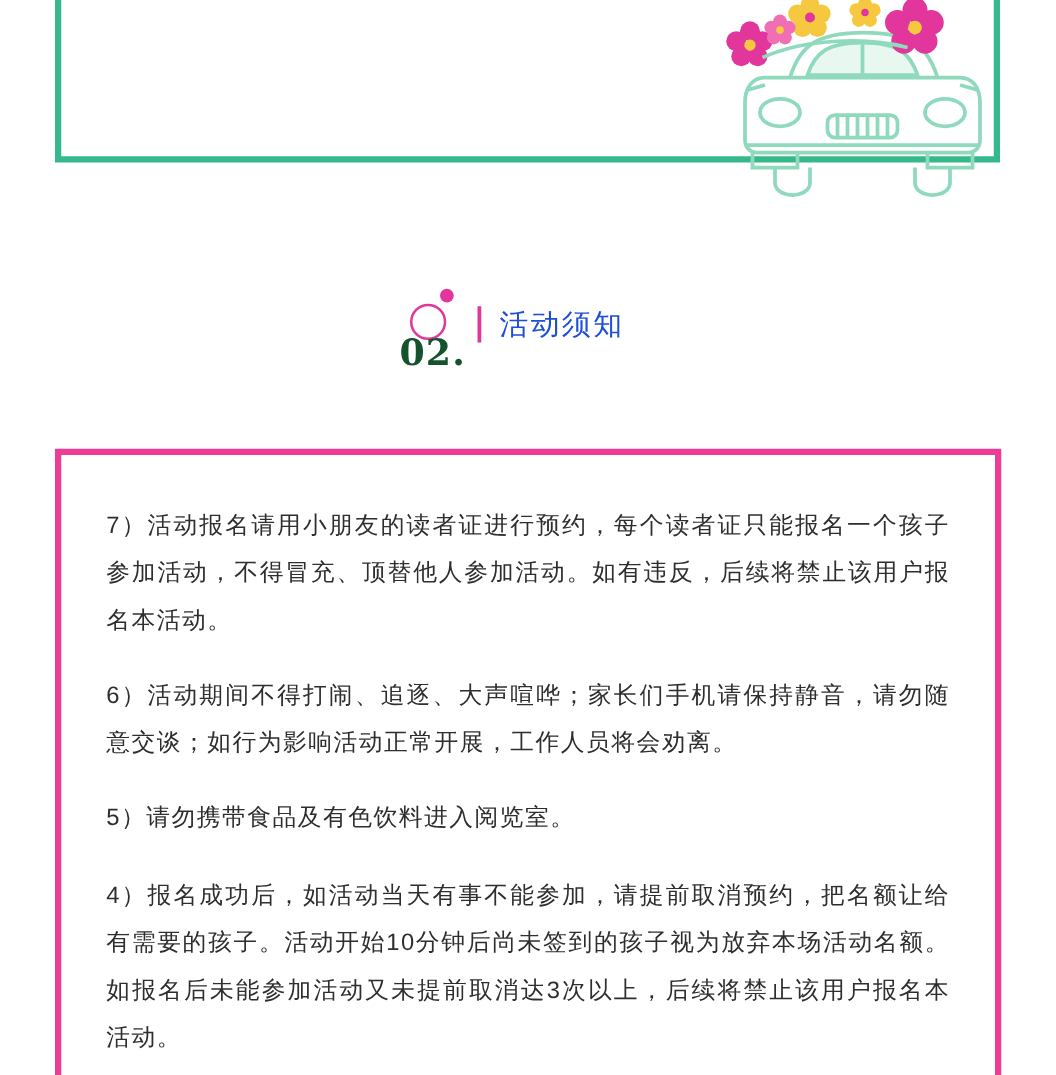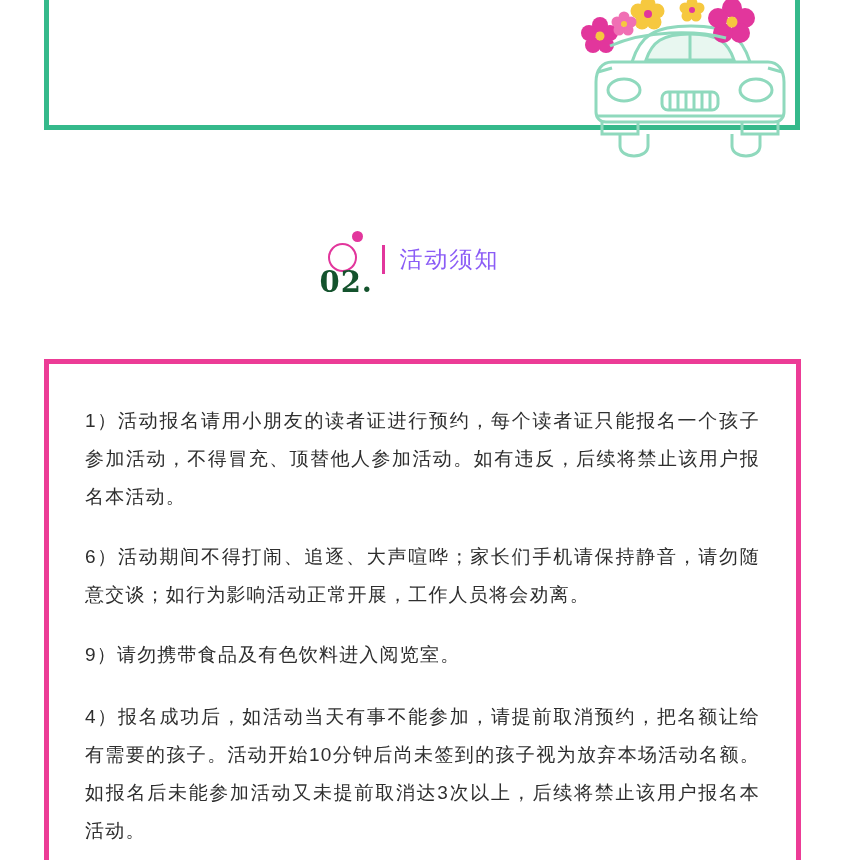--- a/index.html
+++ b/index.html
@@ -92,21 +92,21 @@
     top: 20px;
     width: 3px;
     height: 29px;
     background: #e2369c;
   }
   .head-title {
     position: absolute;
     left: 92px;
     top: 19px;
     font-size: 23px;
-    color: #8b5cf6;
+    color: #1d4ed8;
     letter-spacing: 2px;
     white-space: nowrap;
   }
 
   
   .notice-box {
     position: absolute;
     left: 44px;
     top: 359px;
     width: 757px;
@@ -223,17 +223,17 @@
   <div class="head-inner">
     <span class="dot-small"></span>
     <span class="dot-ring"></span>
     <span class="num-02">02.</span>
     <span class="head-divider"></span>
     <span class="head-title">活动须知</span>
   </div>
 </div>
 
 <div class="notice-box">
-  <p class="para">1）活动报名请用小朋友的读者证进行预约，每个读者证只能报名一个孩子参加活动，不得冒充、顶替他人参加活动。如有违反，后续将禁止该用户报名本活动。</p>
+  <p class="para">7）活动报名请用小朋友的读者证进行预约，每个读者证只能报名一个孩子参加活动，不得冒充、顶替他人参加活动。如有违反，后续将禁止该用户报名本活动。</p>
   <p class="para">6）活动期间不得打闹、追逐、大声喧哗；家长们手机请保持静音，请勿随意交谈；如行为影响活动正常开展，工作人员将会劝离。</p>
-  <p class="para">9）请勿携带食品及有色饮料进入阅览室。</p>
+  <p class="para">5）请勿携带食品及有色饮料进入阅览室。</p>
   <p class="para">4）报名成功后，如活动当天有事不能参加，请提前取消预约，把名额让给有需要的孩子。活动开始10分钟后尚未签到的孩子视为放弃本场活动名额。如报名后未能参加活动又未提前取消达3次以上，后续将禁止该用户报名本活动。</p>
 </div>
 
 </body></html>

